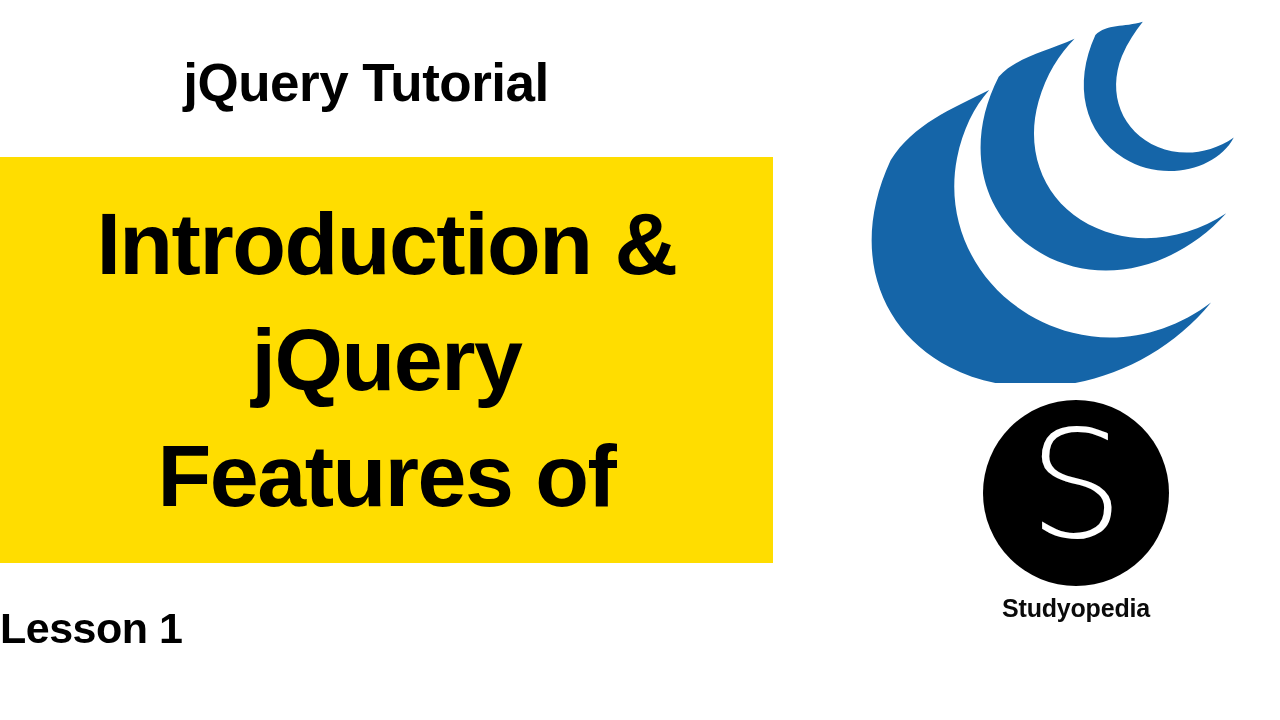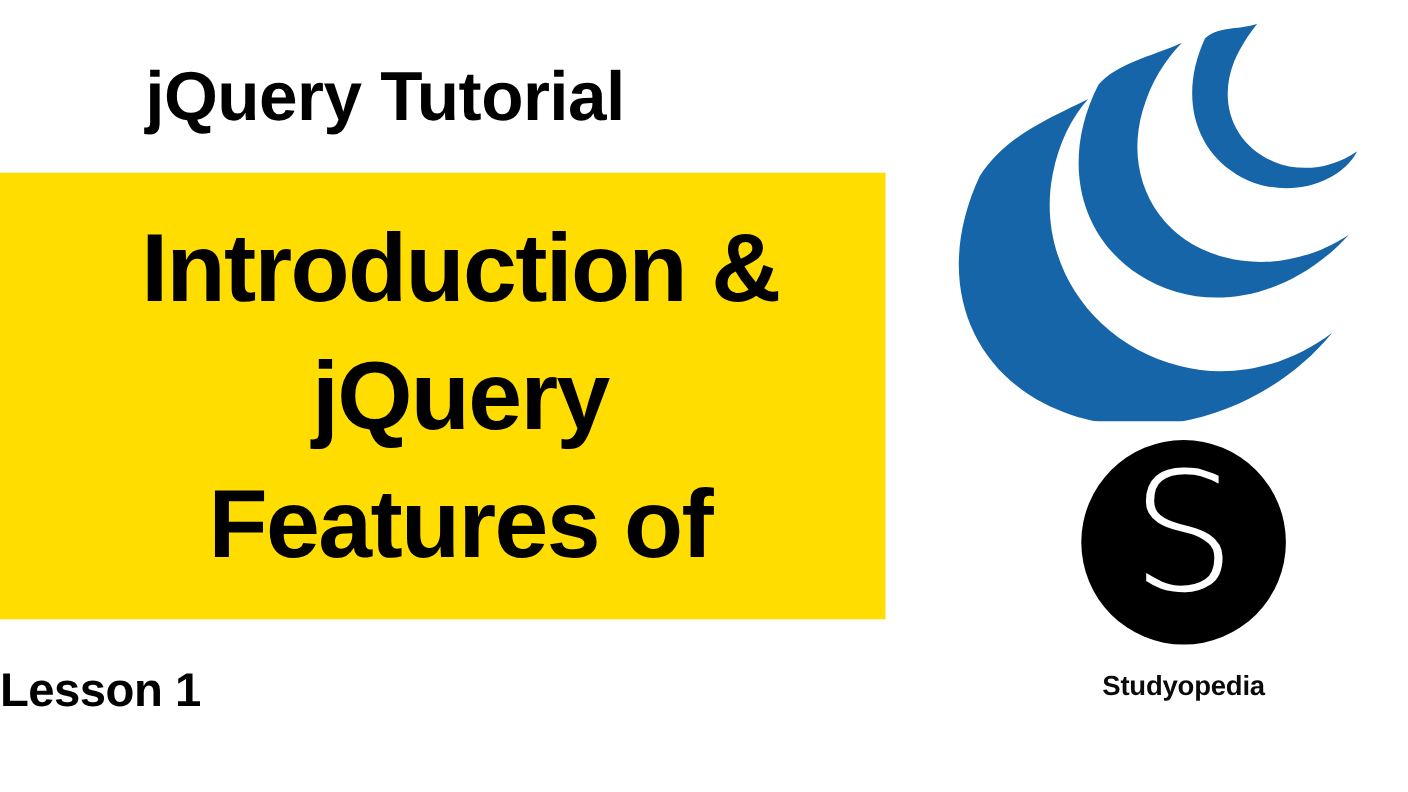--- a/index.html
+++ b/index.html
@@ -28,40 +28,40 @@
     height: 720px;
   }
 
   .course-title {
     position: absolute;
     left: 0;
     top: 54px;
     width: 700px;
     text-align: center;
     font-family: "Liberation Sans", sans-serif;
-    font-size: 63px;
+    font-size: 53px;
     font-weight: bold;
     color: #000000;
     letter-spacing: -0.5px;
     line-height: 1.1;
     white-space: nowrap;
+    padding-left: 16px;
   }
 
   .title-banner {
     position: absolute;
     left: 0;
     top: 157px;
     width: 773px;
     height: 406px;
     background: #ffdd00;
     display: flex;
     flex-direction: column;
     align-items: center;
     justify-content: center;
-    padding-left: 32px;
   }
 
   .banner-line {
     display: block;
     text-align: center;
     font-family: "Liberation Sans", sans-serif;
     font-size: 88px;
     font-weight: bold;
     color: #000000;
     line-height: 1.32;
@@ -131,21 +131,21 @@
     font-size: 150px;
     font-weight: 300;
     color: #ffffff;
     line-height: 1;
     position: relative;
     top: -8px;
     letter-spacing: 0;
   }
 
   .brand-name {
-    margin-top: 24px;
+    margin-top: 8px;
     margin-left: 82px;
     font-family: "Liberation Sans", sans-serif;
     font-size: 25px;
     font-weight: 600;
     color: #0a0a0a;
     letter-spacing: -0.2px;
     white-space: nowrap;
   }
 </style>
 </head>

